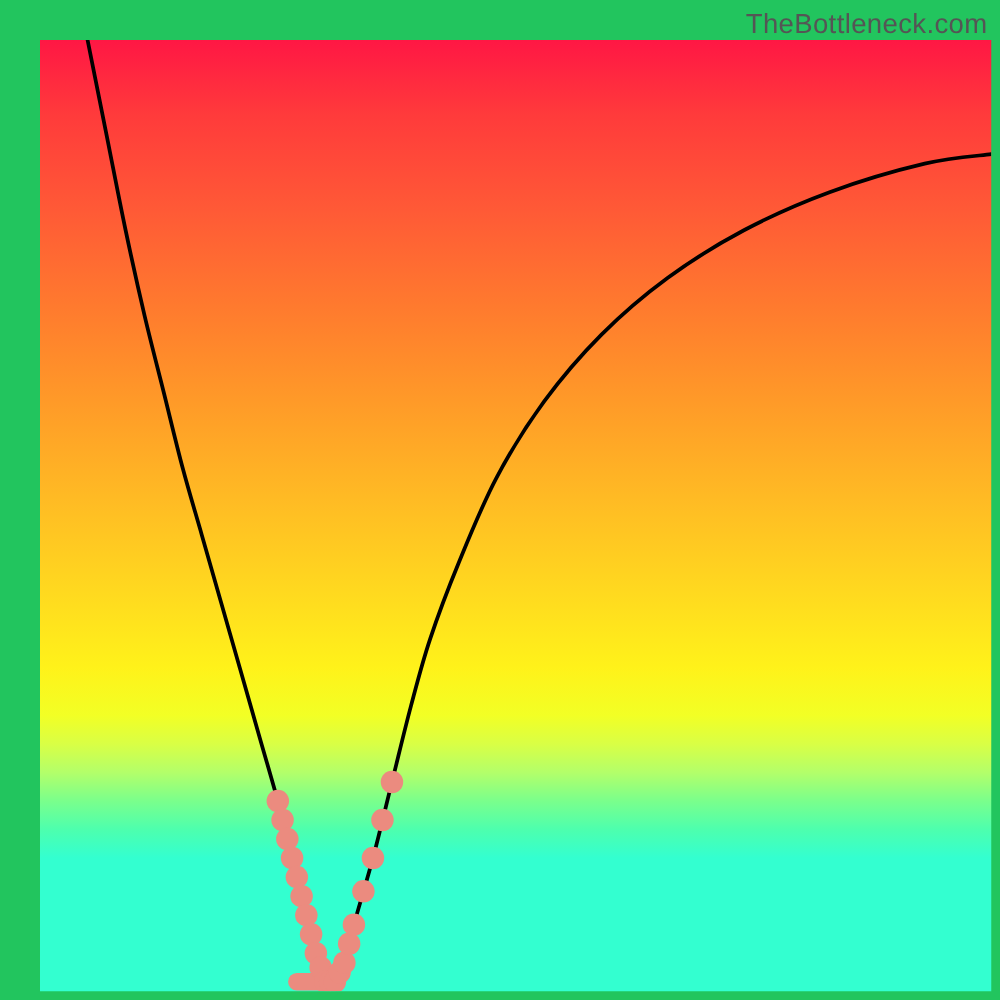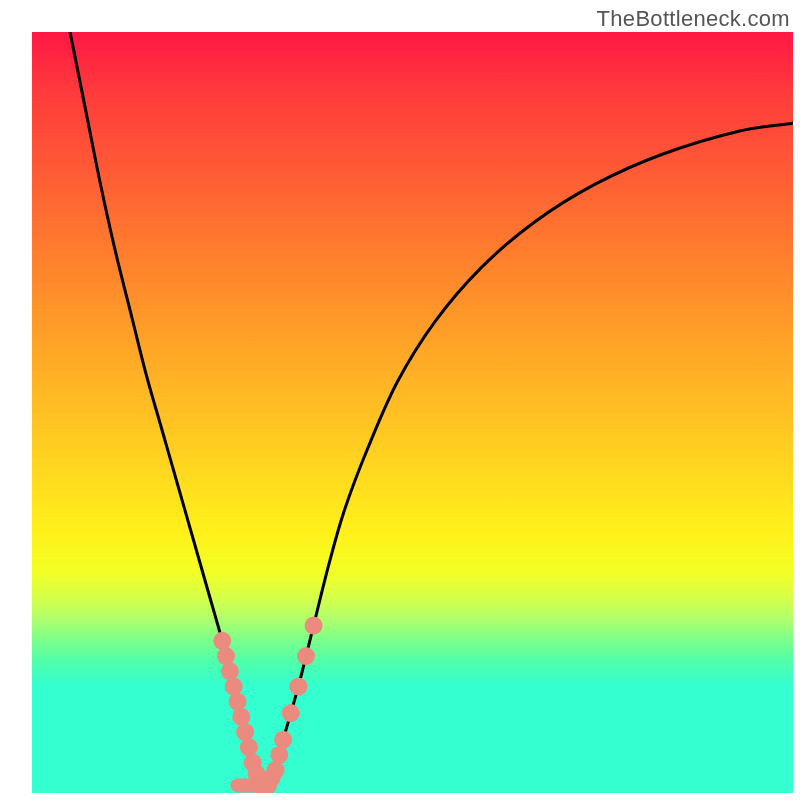--- a/index.html
+++ b/index.html
@@ -8,21 +8,21 @@
     width: 800px;
     height: 800px;
     overflow: hidden;
     background: #000;
     font-family: Arial, Helvetica, sans-serif;
   }
   .frame {
     position: relative;
     width: 800px;
     height: 800px;
-    background: #ffffff;
+    background: #22c55e;
   }
   .plot-area {
     position: absolute;
     left: 32px;
     top: 32px;
     width: 761px;
     height: 761px;
     background: linear-gradient(
       to bottom,
       #ff1744 0%,

